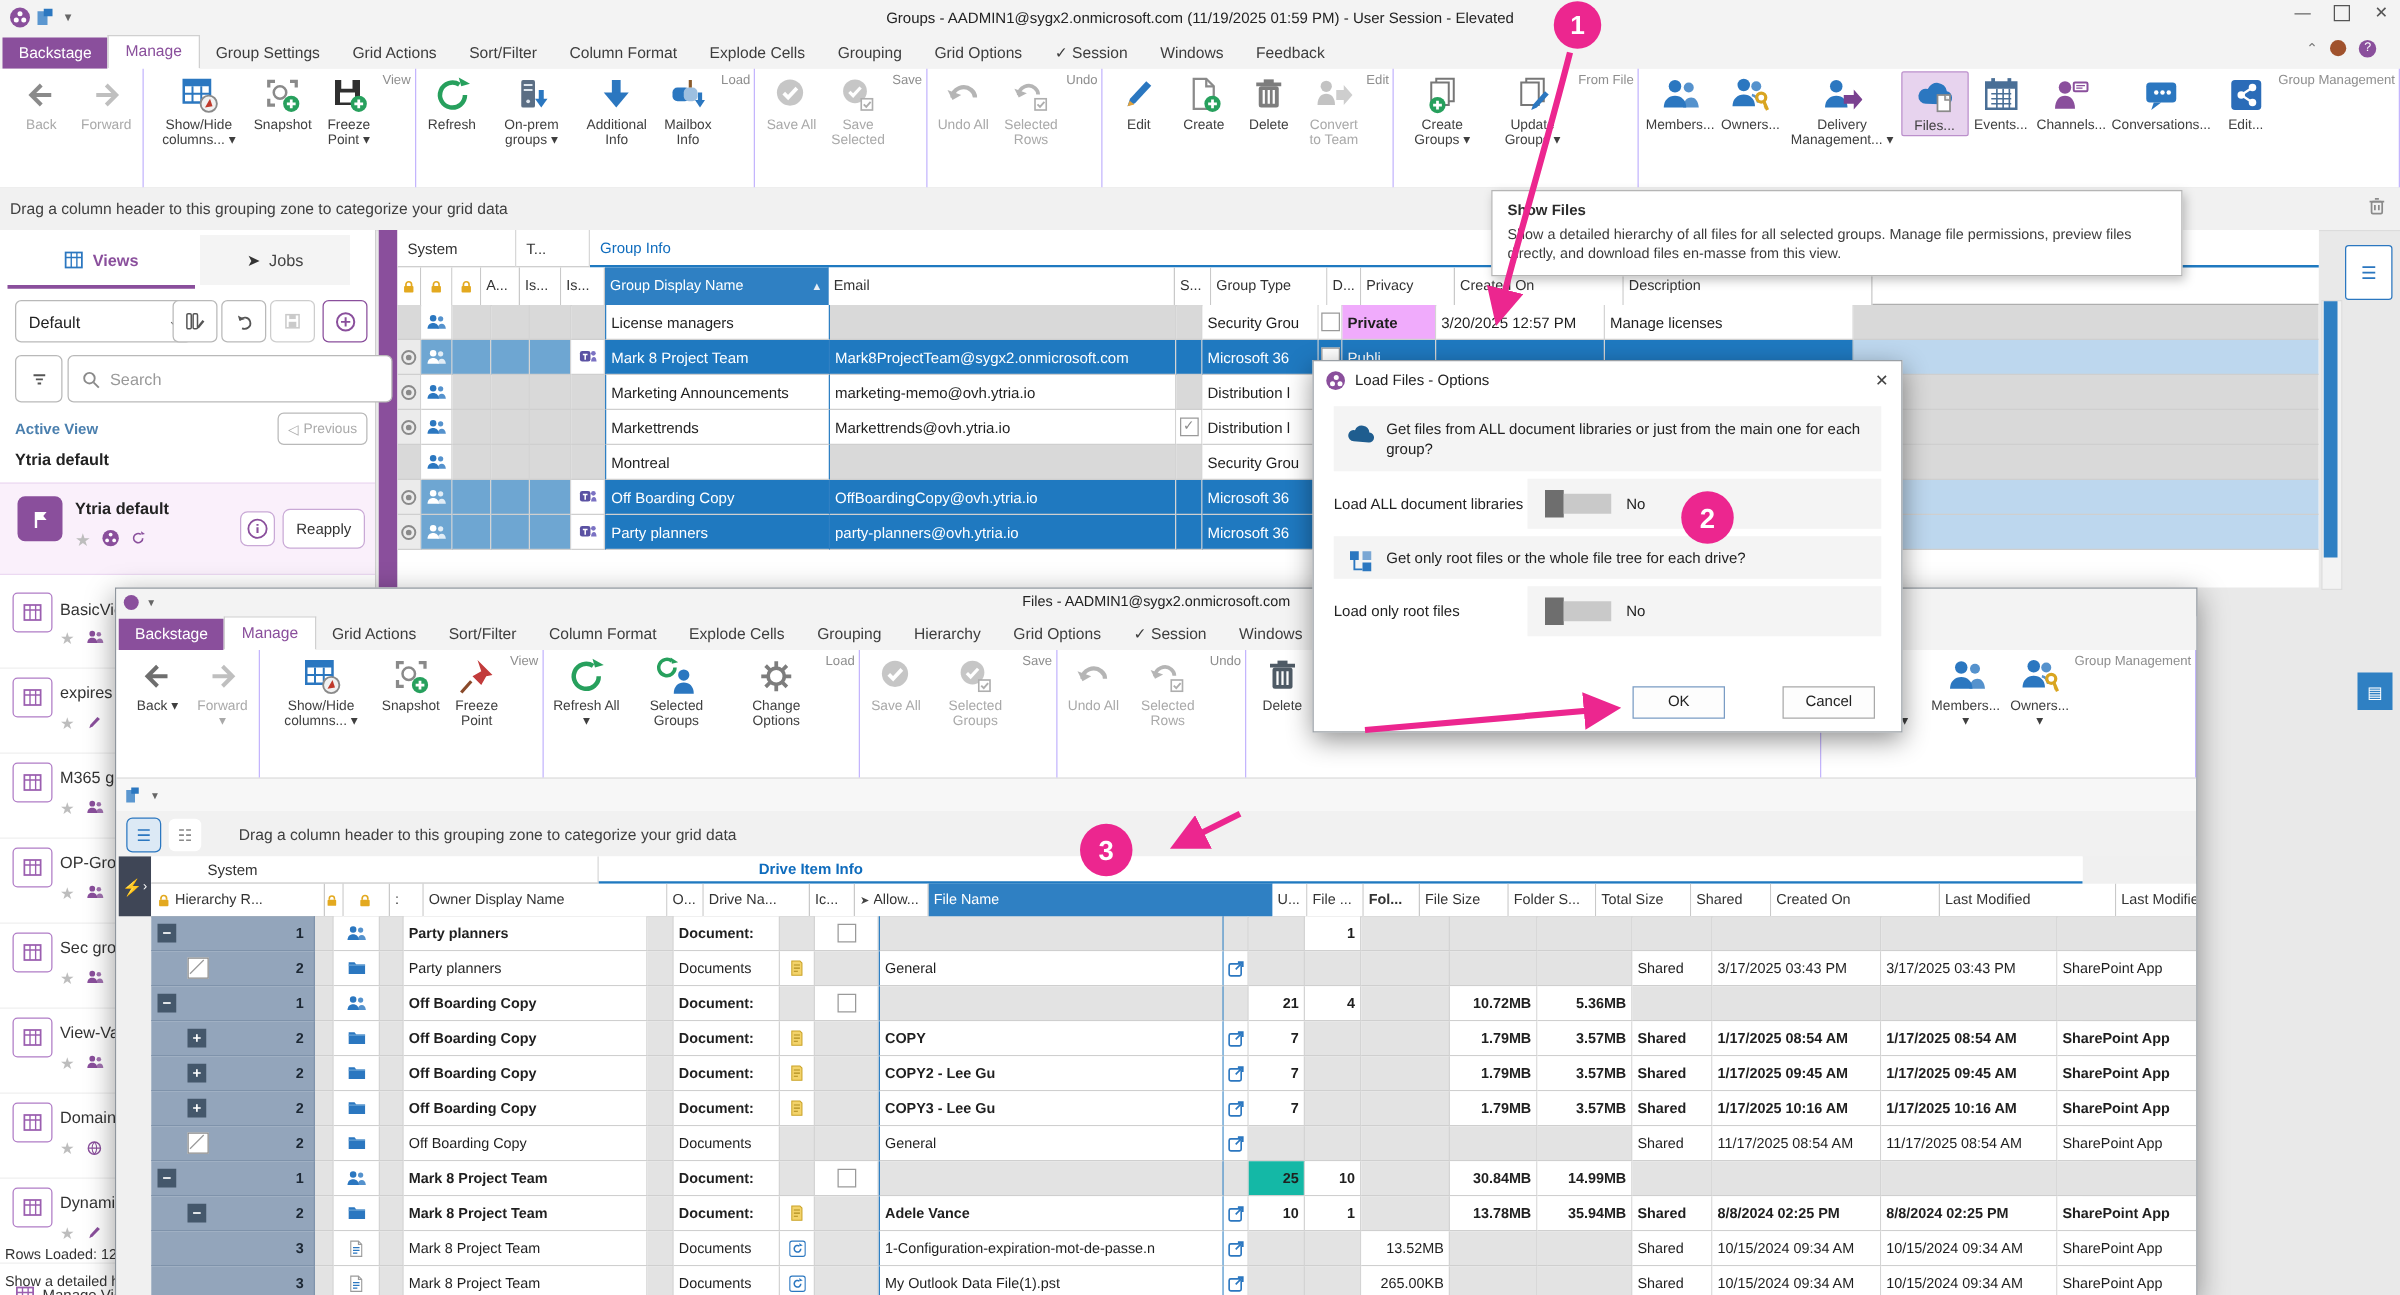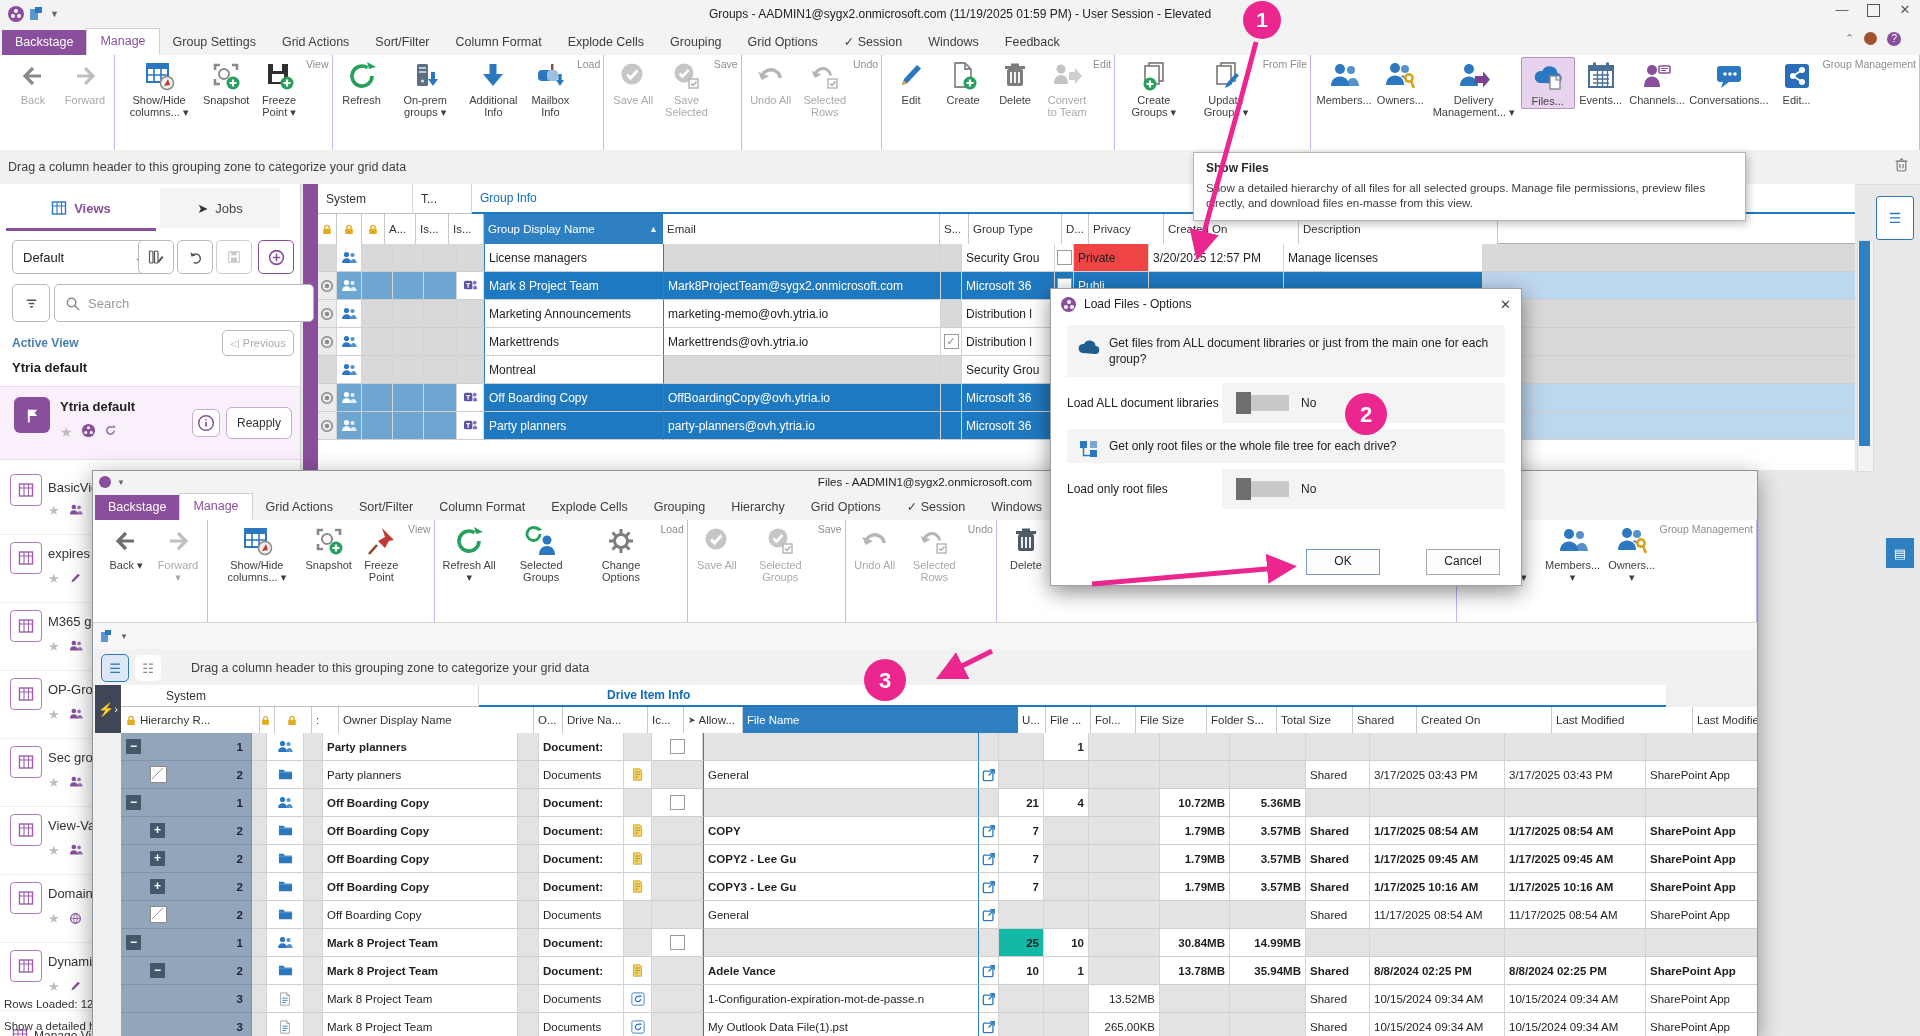--- a/index.html
+++ b/index.html
@@ -746,21 +746,21 @@
         <div class="gcell" style="width: 22px; background: rgb(217, 217, 217); border-bottom: 1px solid rgb(207, 207, 207);"></div>
         <div class="gcell" style="width: 24px; background: rgb(217, 217, 217); border-bottom: 1px solid rgb(207, 207, 207);"></div>
         <div class="gcell" style="width: 26px; background: rgb(217, 217, 217); border-bottom: 1px solid rgb(207, 207, 207); justify-content: center; padding: 0px;"></div>
         <div class="gcell" style="width: 170px; background: rgb(255, 255, 255); border-bottom: 1px solid rgb(207, 207, 207); border-left: 1px solid rgb(47, 128, 195); border-right: 1px solid rgb(47, 128, 195);">License managers</div>
         <div class="gcell" style="width: 268px; background: rgb(217, 217, 217); border-bottom: 1px solid rgb(207, 207, 207);"></div>
         <div class="gcell" style="width: 20px; background: rgb(217, 217, 217); border-bottom: 1px solid rgb(207, 207, 207); justify-content: center; padding: 0px;"></div>
         <div class="gcell" style="width: 84px; background: rgb(255, 255, 255); border-bottom: 1px solid rgb(207, 207, 207);">Security Grou</div>
         <div class="gcell" style="width: 18px; background: rgb(255, 255, 255); border-bottom: 1px solid rgb(207, 207, 207); justify-content: center; padding: 0px;">
           <span class="cb"></span>
         </div>
-        <div class="gcell" style="width: 66px; background: #ef4444; border-bottom: 1px solid rgb(207, 207, 207);">Private</div>
+        <div class="gcell" style="width: 66px; background: #f0abfc; border-bottom: 1px solid rgb(207, 207, 207); font-weight: bold;">Private</div>
         <div class="gcell" style="width: 126px; background: rgb(255, 255, 255); border-bottom: 1px solid rgb(207, 207, 207);">3/20/2025 12:57 PM</div>
         <div class="gcell" style="width: 190px; background: rgb(255, 255, 255); border-bottom: 1px solid rgb(207, 207, 207);">Manage licenses</div>
         <div style="flex: 1 1 0%; background: rgb(217, 217, 217); border-bottom: 1px solid rgb(207, 207, 207);"></div>
       </div>
       <div style="display: flex; height: 28px; font-size: 12px; color: rgb(31, 31, 31);">
         <div class="gcell" style="width: 18px; background: rgb(235, 235, 235); border-bottom: 1px solid rgb(207, 207, 207); justify-content: center; padding: 0px;">
           <svg viewBox="0 0 16 16" width="14" height="14">
             <circle cx="8" cy="8" r="6" fill="none" stroke="#8a8a8a" stroke-width="1.8"></circle>
             <circle cx="8" cy="8" r="2.6" fill="#8a8a8a"></circle>
           </svg>
@@ -1280,21 +1280,21 @@
             <div class="gcell ghead" style="width: 266px; height: 26px; gap: 3px; background: rgb(47, 128, 195); color: rgb(255, 255, 255); border-right: 1px solid rgb(47, 128, 195); border-bottom: 1px solid rgb(47, 128, 195);">
               <span style="overflow:hidden;">File Name</span>
             </div>
             <div class="gcell ghead" style="width: 19px; height: 26px; gap: 3px;">
               <span style="overflow:hidden;">U...</span>
             </div>
             <div class="gcell ghead" style="width: 36px; height: 26px; gap: 3px;">
               <span style="overflow:hidden;">File ...</span>
             </div>
             <div class="gcell ghead" style="width: 36px; height: 26px; gap: 3px;">
-              <span style="overflow:hidden;">Fol...</span>
+              <span style="overflow:hidden;font-weight:bold;">Fol...</span>
             </div>
             <div class="gcell ghead" style="width: 62px; height: 26px; gap: 3px;">
               <span style="overflow:hidden;">File Size</span>
             </div>
             <div class="gcell ghead" style="width: 61px; height: 26px; gap: 3px;">
               <span style="overflow:hidden;">Folder S...</span>
             </div>
             <div class="gcell ghead" style="width: 67px; height: 26px; gap: 3px;">
               <span style="overflow:hidden;">Total Size</span>
             </div>

